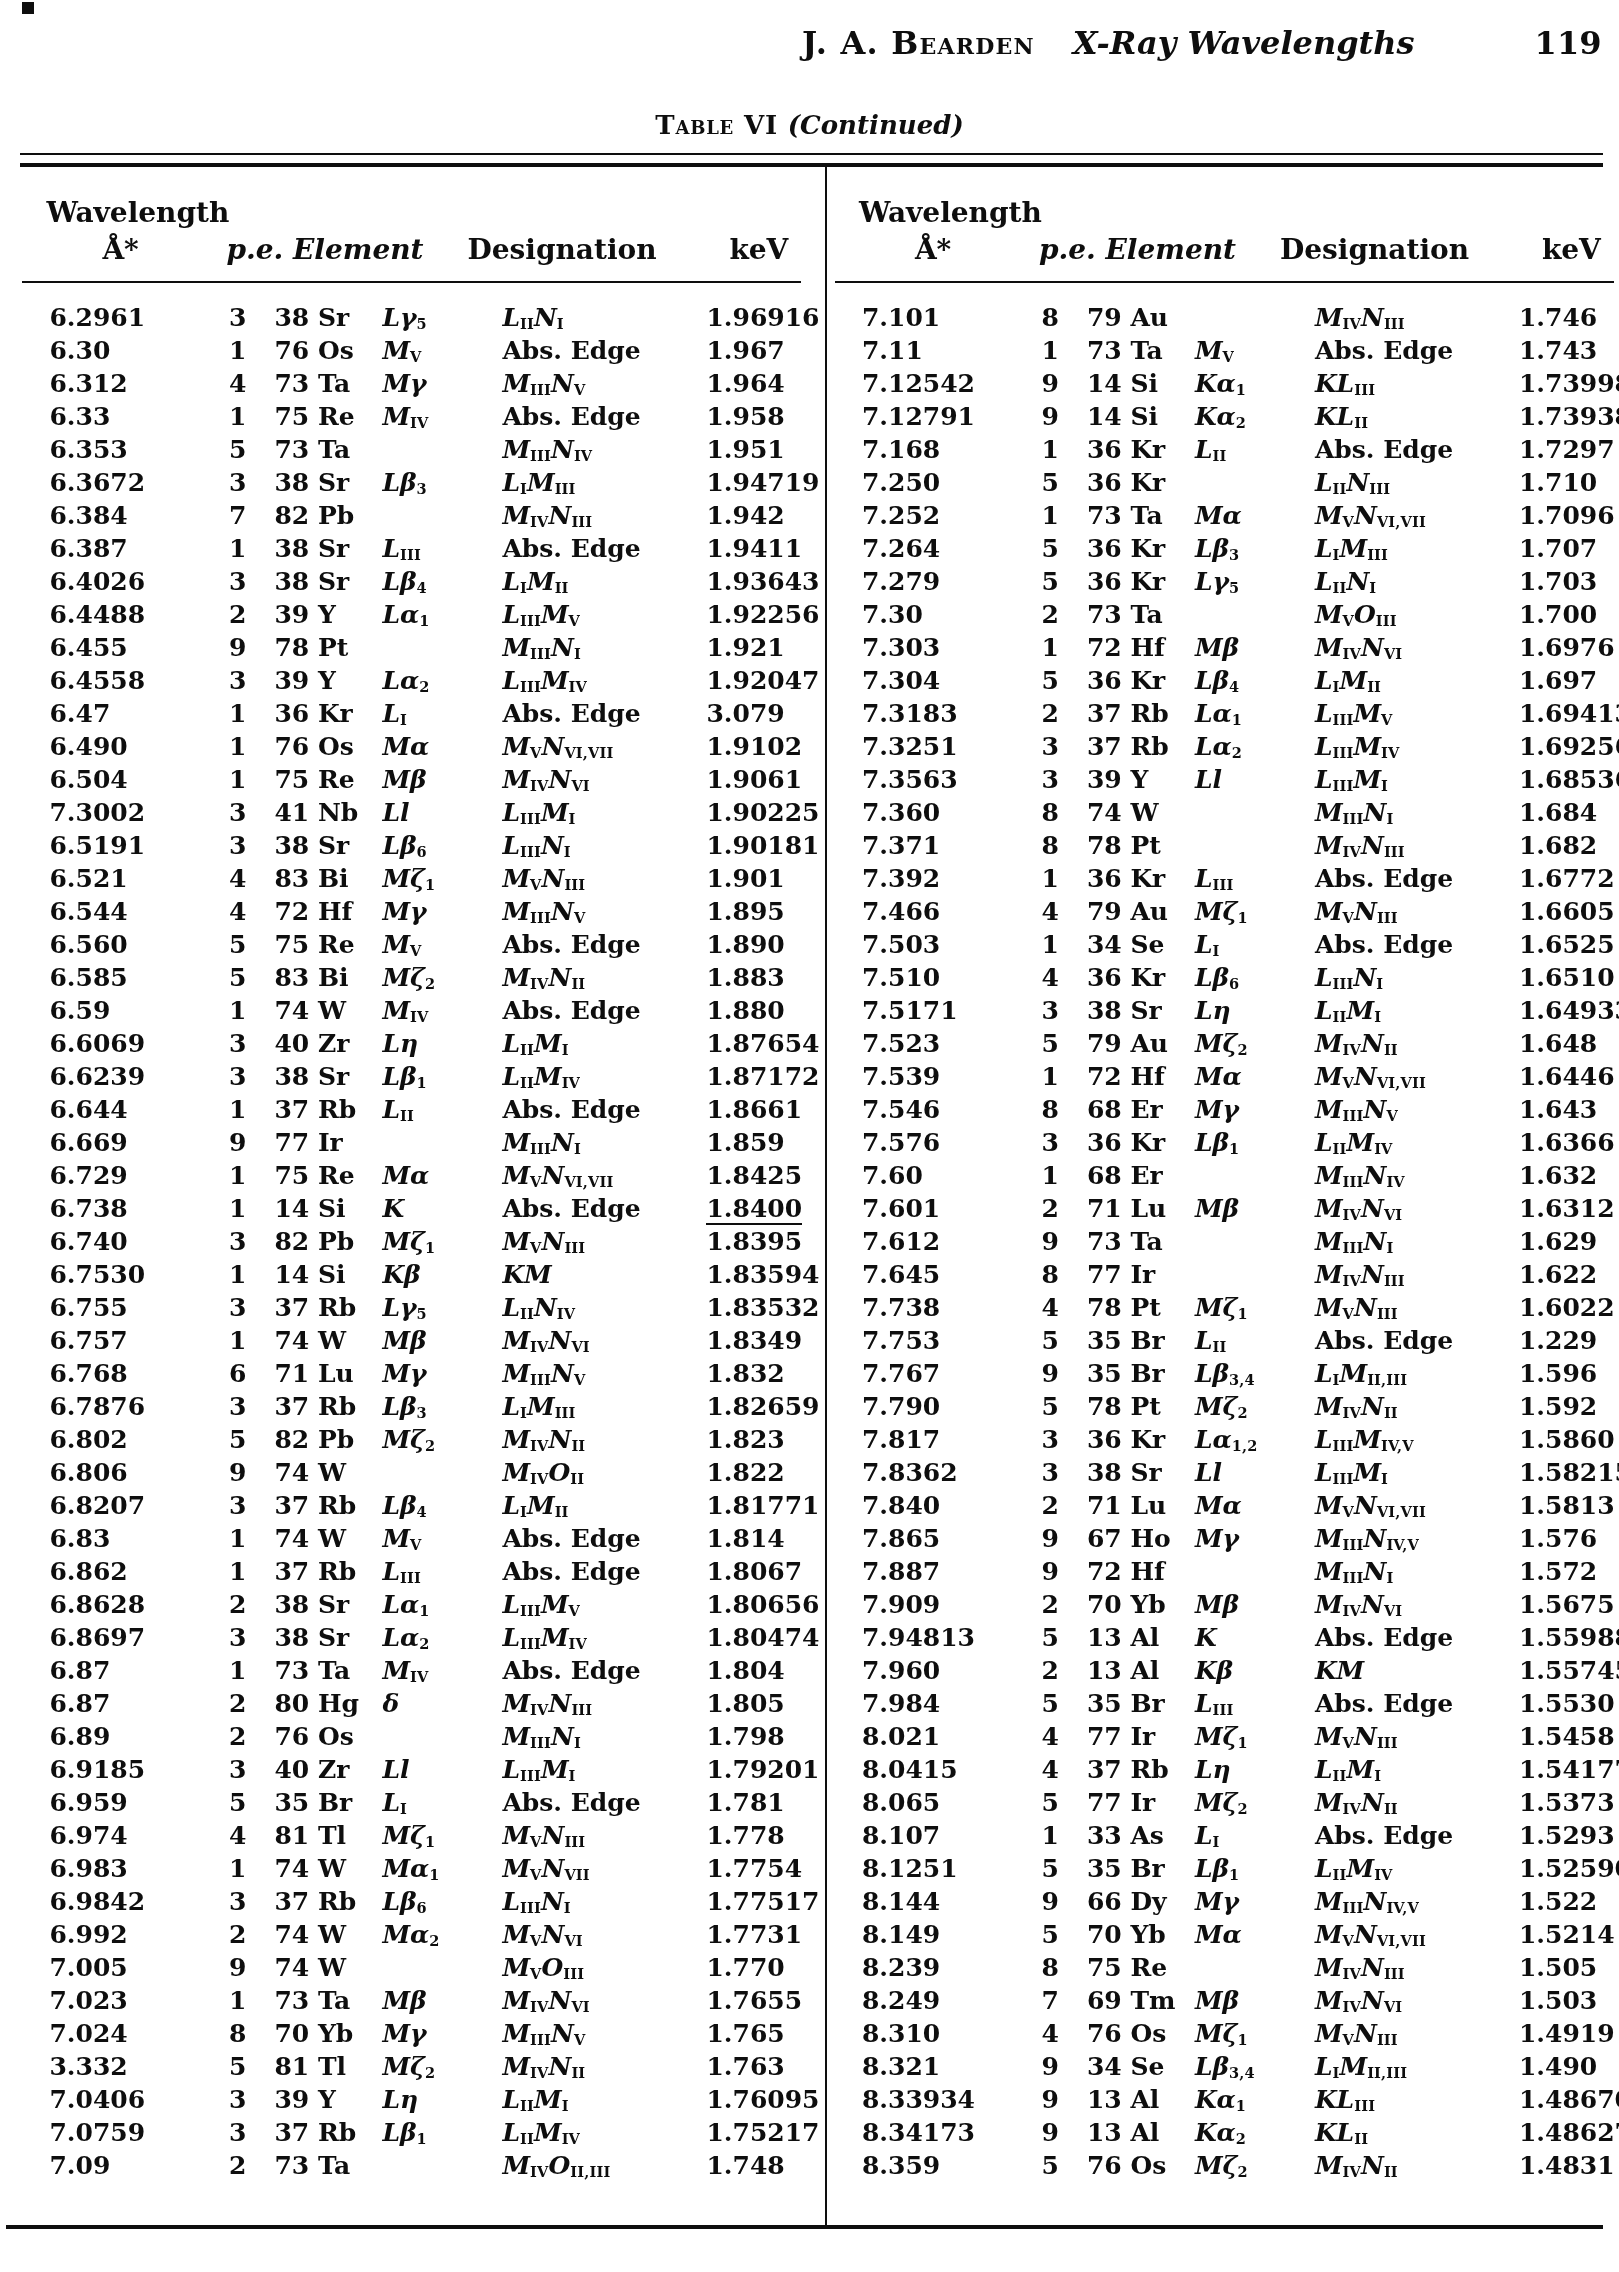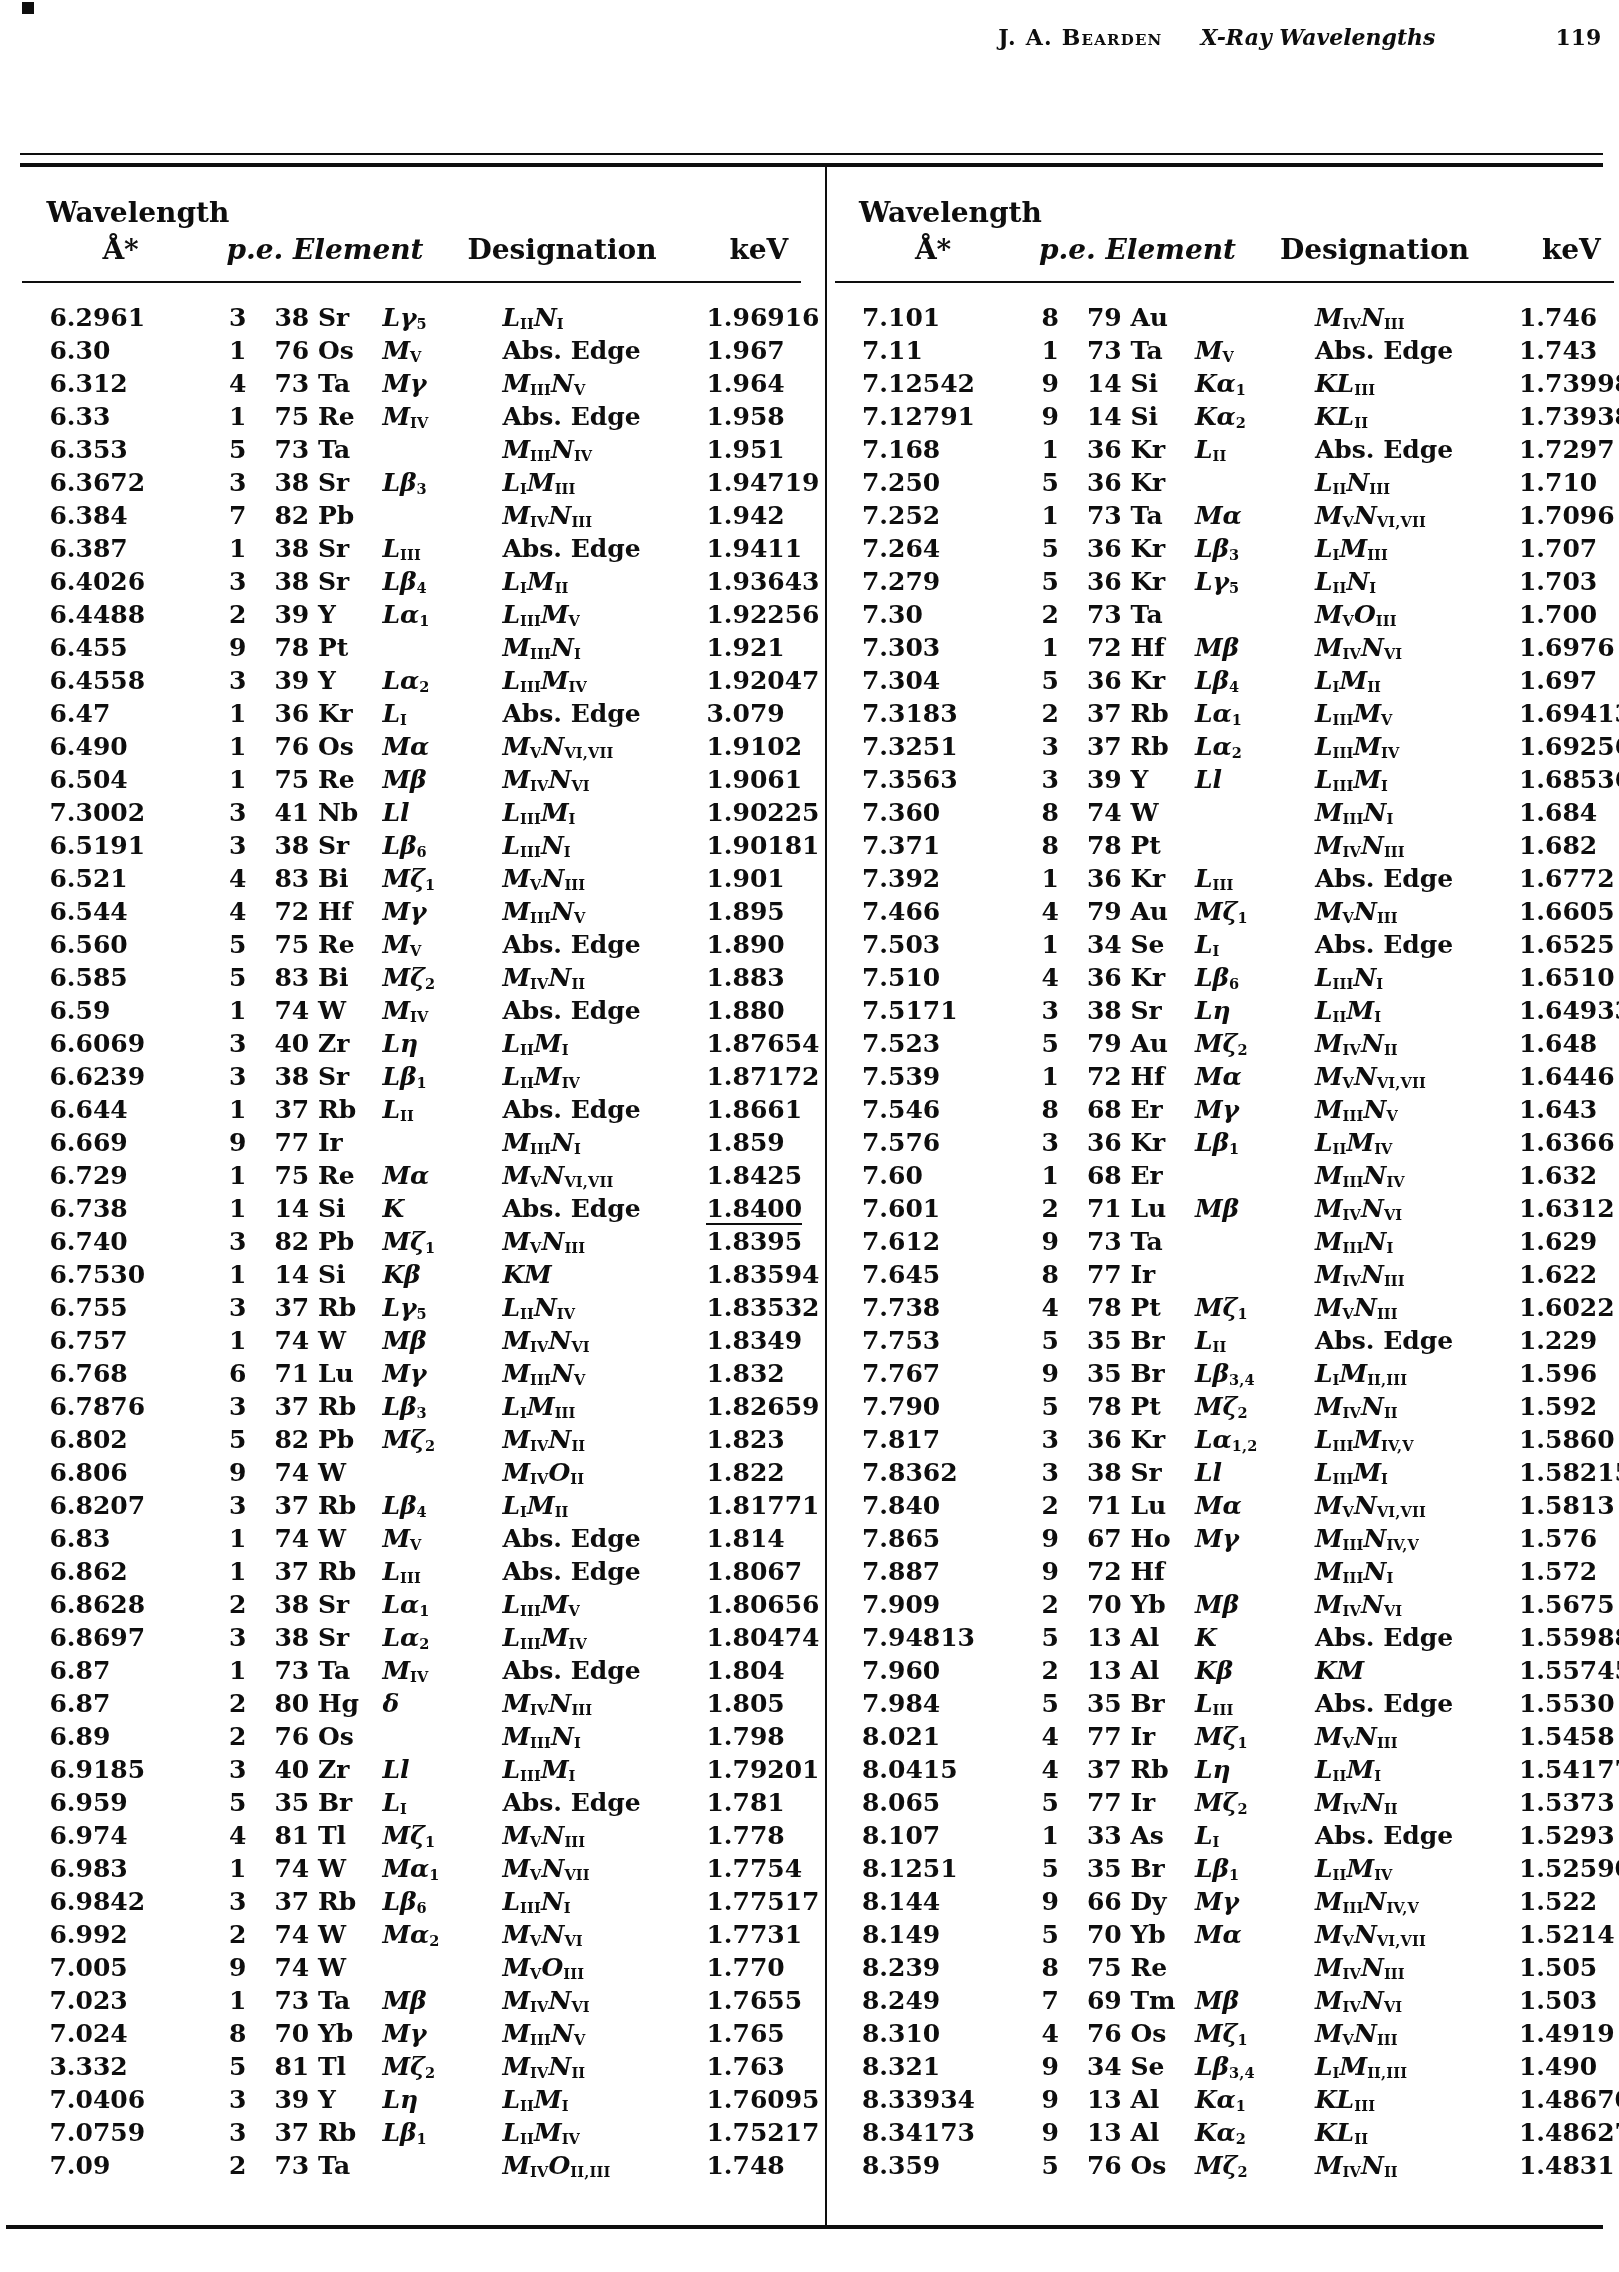--- a/index.html
+++ b/index.html
@@ -2,21 +2,21 @@
 <html style="font-size:12.8px"><head>
 <meta charset="utf-8">
 <style>
   html,body{margin:0;padding:0;}
   body{
     width:1619px;height:2273px;background:#ffffff;
     font-family:"DejaVu Serif", serif;color:#0e0e0e;font-weight:bold;
   }
   .page{position:relative;width:1619px;height:2273px;overflow:hidden;background:#ffffff;}
 
-  .running-head{position:absolute;top:24px;right:17.6px;font-size:22px;white-space:nowrap;}
+  .running-head{position:absolute;top:24px;right:17.6px;font-size:32px;white-space:nowrap;}
   .rh-author{font-variant:small-caps;letter-spacing:1.2px;}
   .rh-title{font-style:italic;margin-left:38px;}
   .rh-page{margin-left:120px;}
 
   .caption{position:absolute;top:110px;left:0;width:100%;text-align:center;font-size:26px;}
   .cap-t{font-variant:small-caps;letter-spacing:0.8px;}
   .cap-c{font-style:italic;}
 
   .rule{position:absolute;background:#0e0e0e;}
   #rule-top-a{left:20px;top:153px;width:1583px;height:2.4px;}
@@ -56,20 +56,23 @@
 </style>
 </head>
 <body>
 
 <div class="page">
 
   <div class="running-head">
     <span class="rh-author">J. A. Bearden</span><span class="rh-title">X-Ray Wavelengths</span><span class="rh-page">119</span>
   </div>
 
+  <div class="caption">
+    <span class="cap-t">Table VI </span><span class="cap-c">(Continued)</span>
+  </div>
 
   <div class="rule" id="rule-top-a"></div>
   <div class="rule" id="rule-top-b"></div>
   <div class="rule" id="vdivider"></div>
   <div class="rule" id="rule-bottom"></div>
   <div class="rule" id="speck"></div>
 
   <div class="table-area">
 
     <div class="half">

